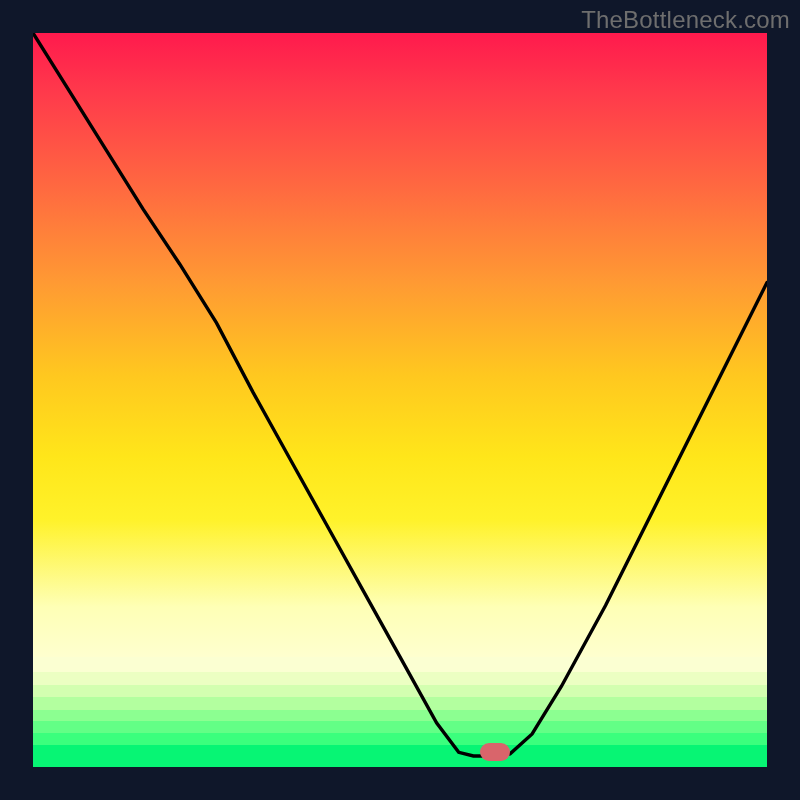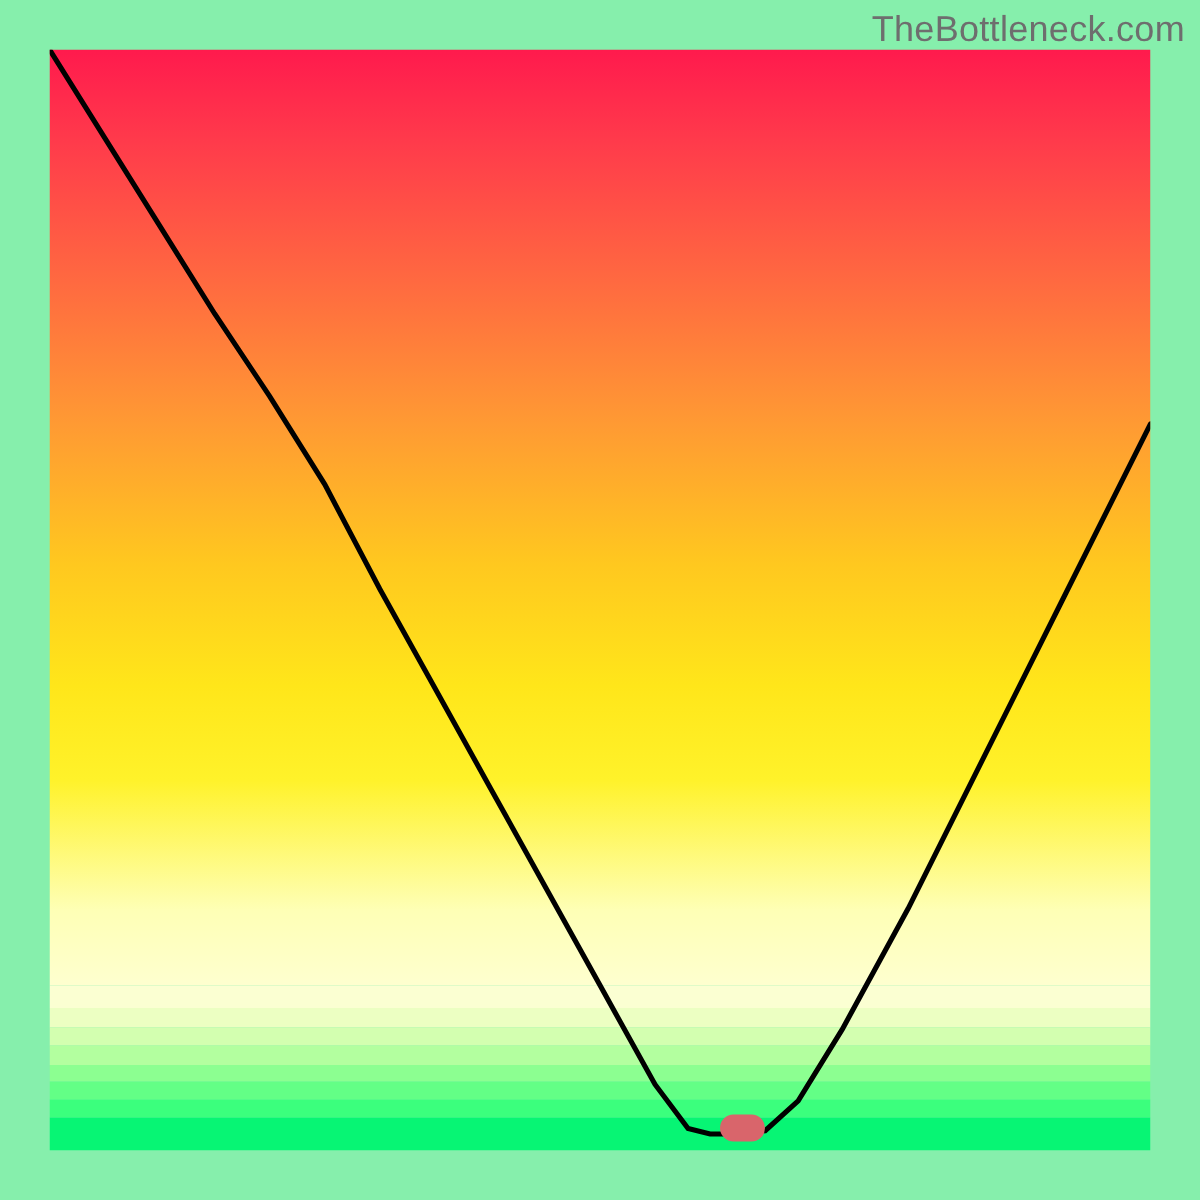--- a/index.html
+++ b/index.html
@@ -8,21 +8,21 @@
     width: 800px;
     height: 800px;
     background: #000;
     overflow: hidden;
     font-family: Arial, Helvetica, sans-serif;
   }
   .stage {
     position: relative;
     width: 800px;
     height: 800px;
-    background: #86efac;
+    background: #0f172a;
   }
   .plot {
     position: absolute;
     left: 33px;
     top: 33px;
     width: 734px;
     height: 734px;
     overflow: hidden;
   }
   .gradient-bg {

